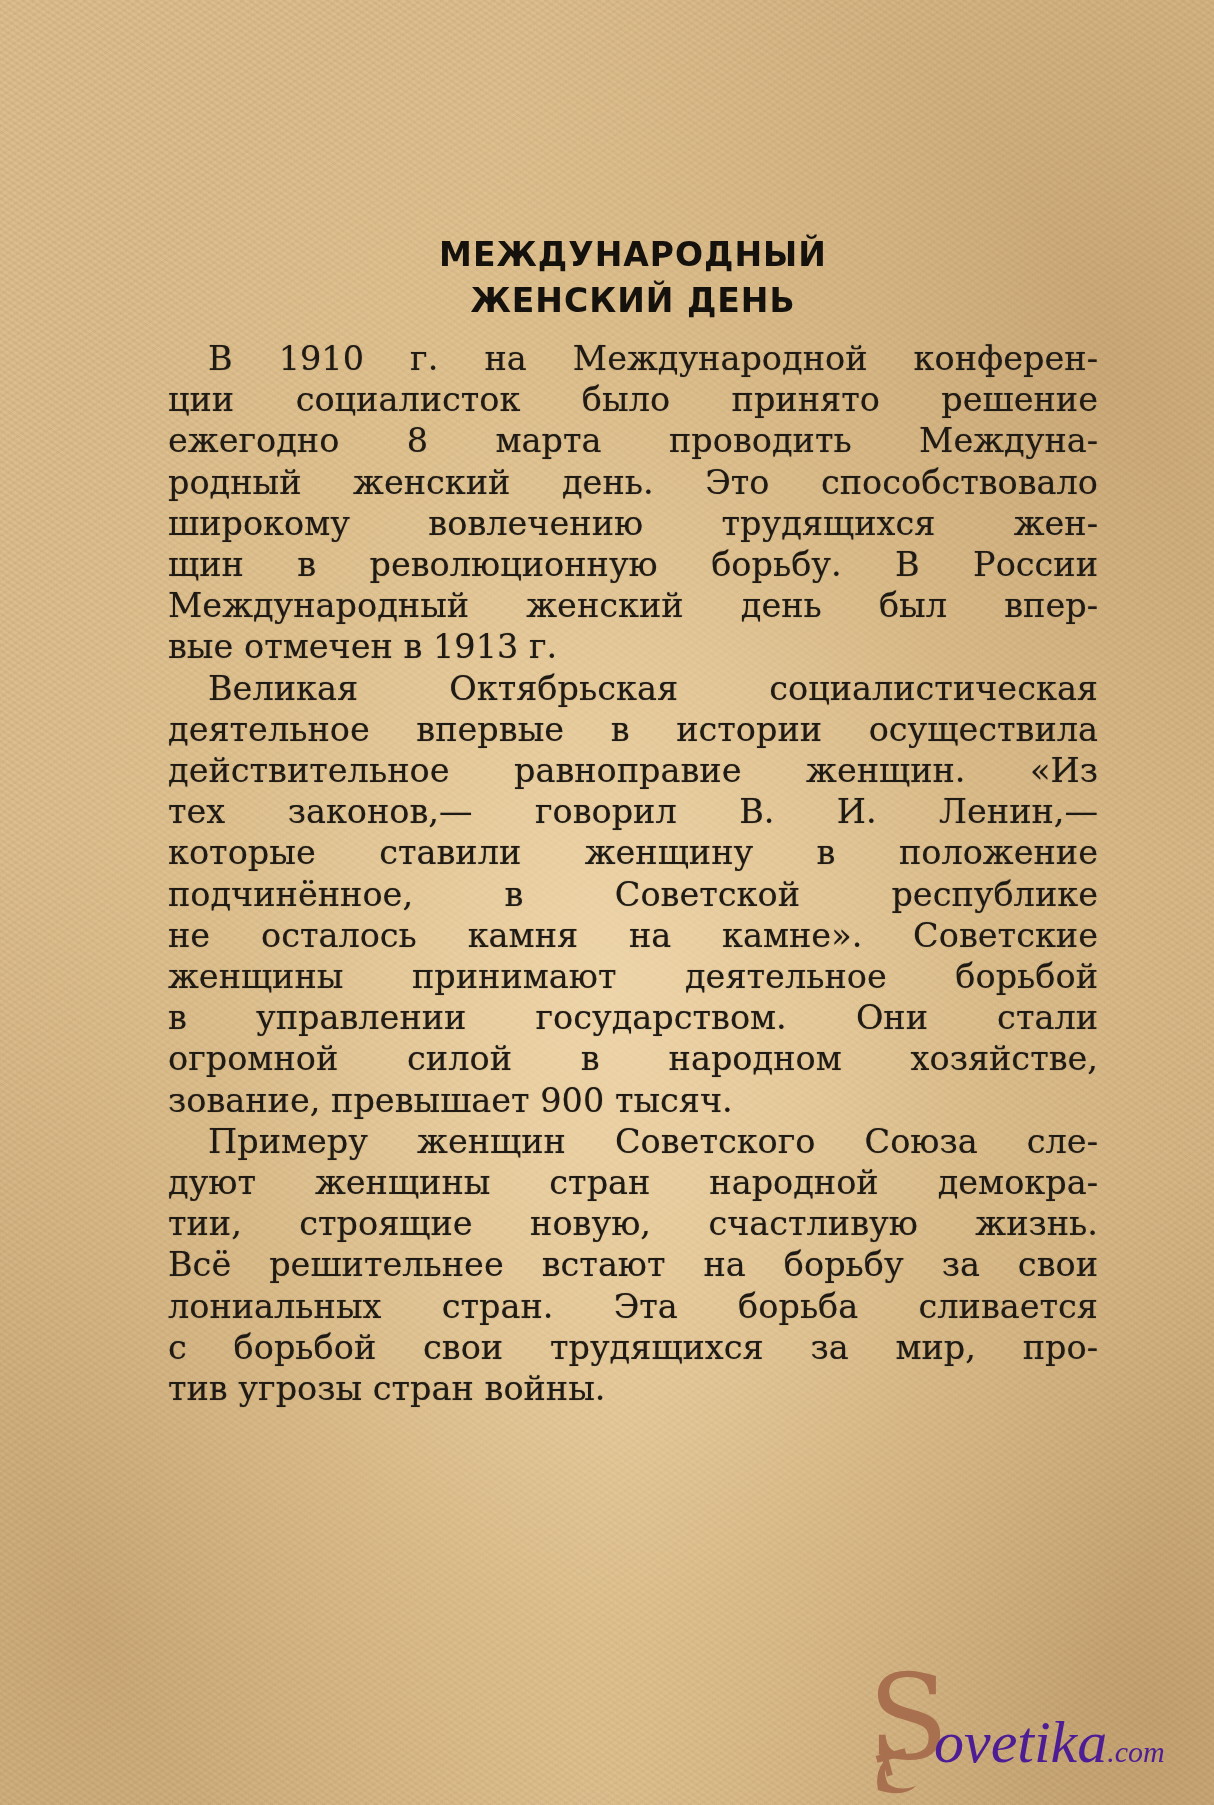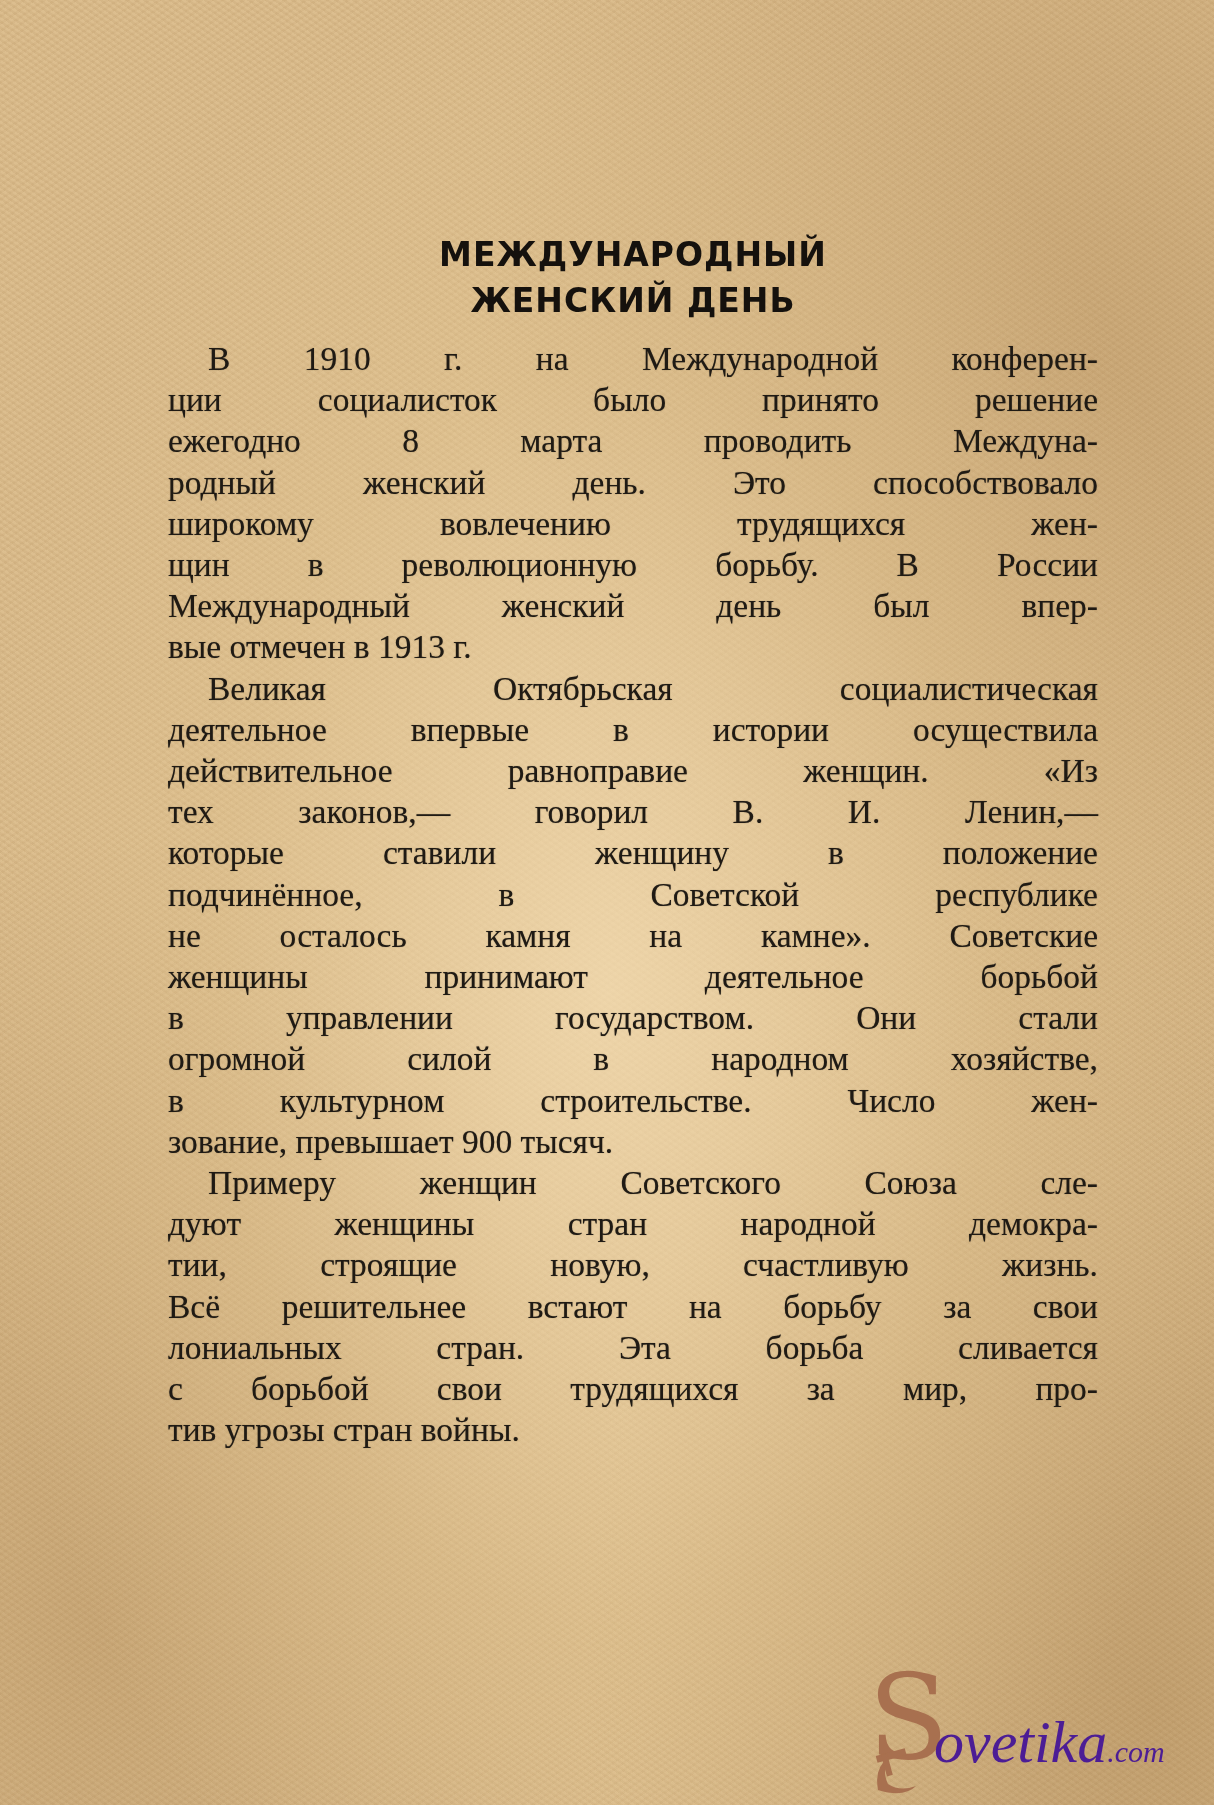--- a/index.html
+++ b/index.html
@@ -46,21 +46,20 @@
       text-align: justify;
       text-align-last: left;
       color: #1f1a14;
       text-shadow: 0 0 1px rgba(30,25,18,0.5);
     }
     .line {
       display: block;
       text-align: justify;
       text-align-last: justify;
       white-space: nowrap;
-      font-family: Liberation Serif, serif;
     }
     .line.last {
       text-align-last: left;
     }
     .line.indent {
       padding-left: 40px;
     }
     .watermark {
       position: absolute;
       left: 868px;
@@ -122,21 +121,20 @@
     <span class="line indent">Великая Октябрьская социалистическая</span>
     <span class="line">деятельное впервые в истории осуществила</span>
     <span class="line">действительное равноправие женщин. «Из</span>
     <span class="line">тех законов,— говорил В. И. Ленин,—</span>
     <span class="line">которые ставили женщину в положение</span>
     <span class="line">подчинённое, в Советской республике</span>
     <span class="line">не осталось камня на камне». Советские</span>
     <span class="line">женщины принимают деятельное борьбой</span>
     <span class="line">в управлении государством. Они стали</span>
     <span class="line">огромной силой в народном хозяйстве,</span>
-    <span class="line">в культурном строительстве. Число жен-</span>
     <span class="line last">зование, превышает 900 тысяч.</span>
   </p>
 
   <p class="para">
     <span class="line indent">Примеру женщин Советского Союза сле-</span>
     <span class="line">дуют женщины стран народной демокра-</span>
     <span class="line">тии, строящие новую, счастливую жизнь.</span>
     <span class="line">Всё решительнее встают на борьбу за свои</span>
     <span class="line">лониальных стран. Эта борьба сливается</span>
     <span class="line">с борьбой свои трудящихся за мир, про-</span>

